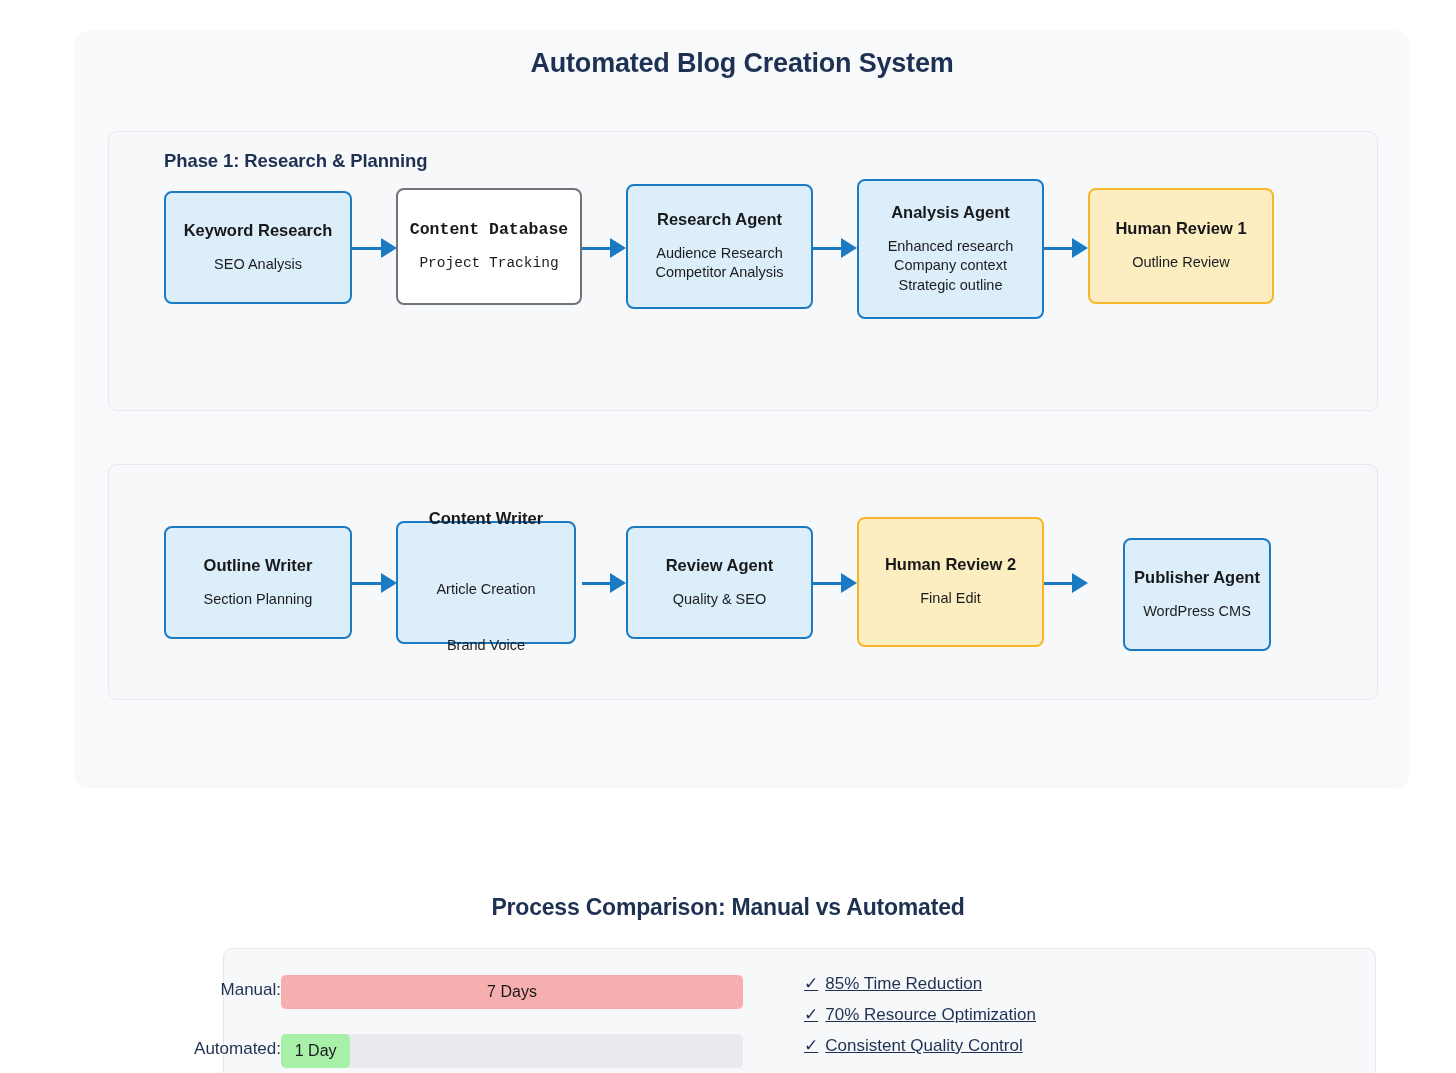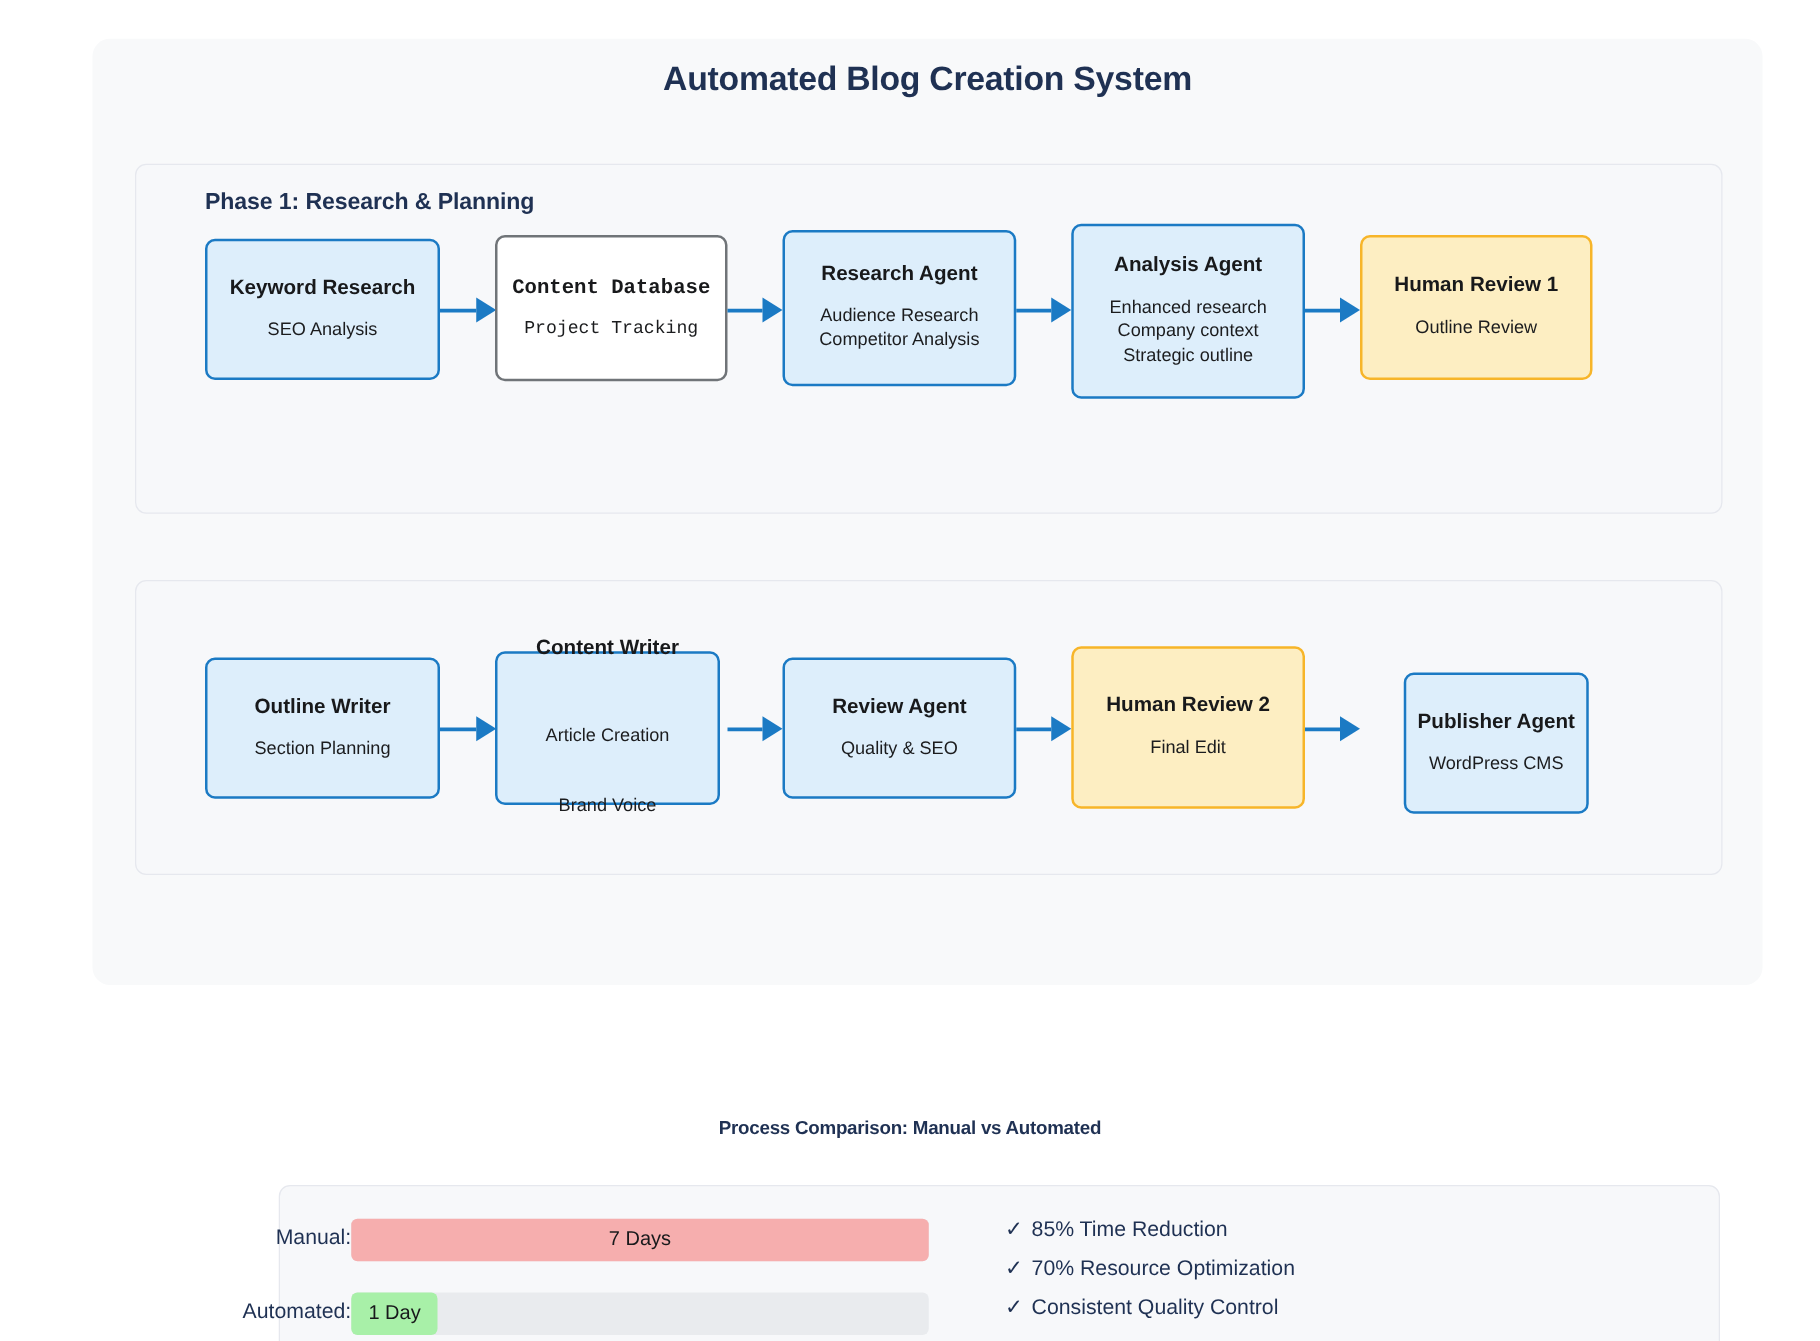--- a/index.html
+++ b/index.html
@@ -105,21 +105,21 @@
     flex: 0 0 auto;
   }
 
   
   .compare-title {
     position: absolute;
     left: 0;
     top: 894px;
     width: 1456px;
     text-align: center;
-    font-size: 15px;
+    font-size: 23px;
     font-weight: bold;
     color: #1f3153;
     letter-spacing: -0.2px;
   }
 
   .compare-card {
     position: absolute;
     left: 223px;
     top: 948px;
     width: 1153px;
@@ -164,20 +164,21 @@
   .row-manual    { top: 26px; }
   .row-automated { top: 85px; }
 
   .benefits { position: absolute; left: 580px; top: 26px; }
   .benefit {
     font-size: 17px;
     color: #1f3153;
     line-height: 1;
     margin-bottom: 14px;
     white-space: nowrap;
+    text-decoration: underline;
   }
   .benefit .tick { margin-right: 7px; }
 </style>
 </head>
 <body>
 
 <div class="diagram-card">
 
   <div class="diagram-title">Automated Blog Creation System</div>
 

